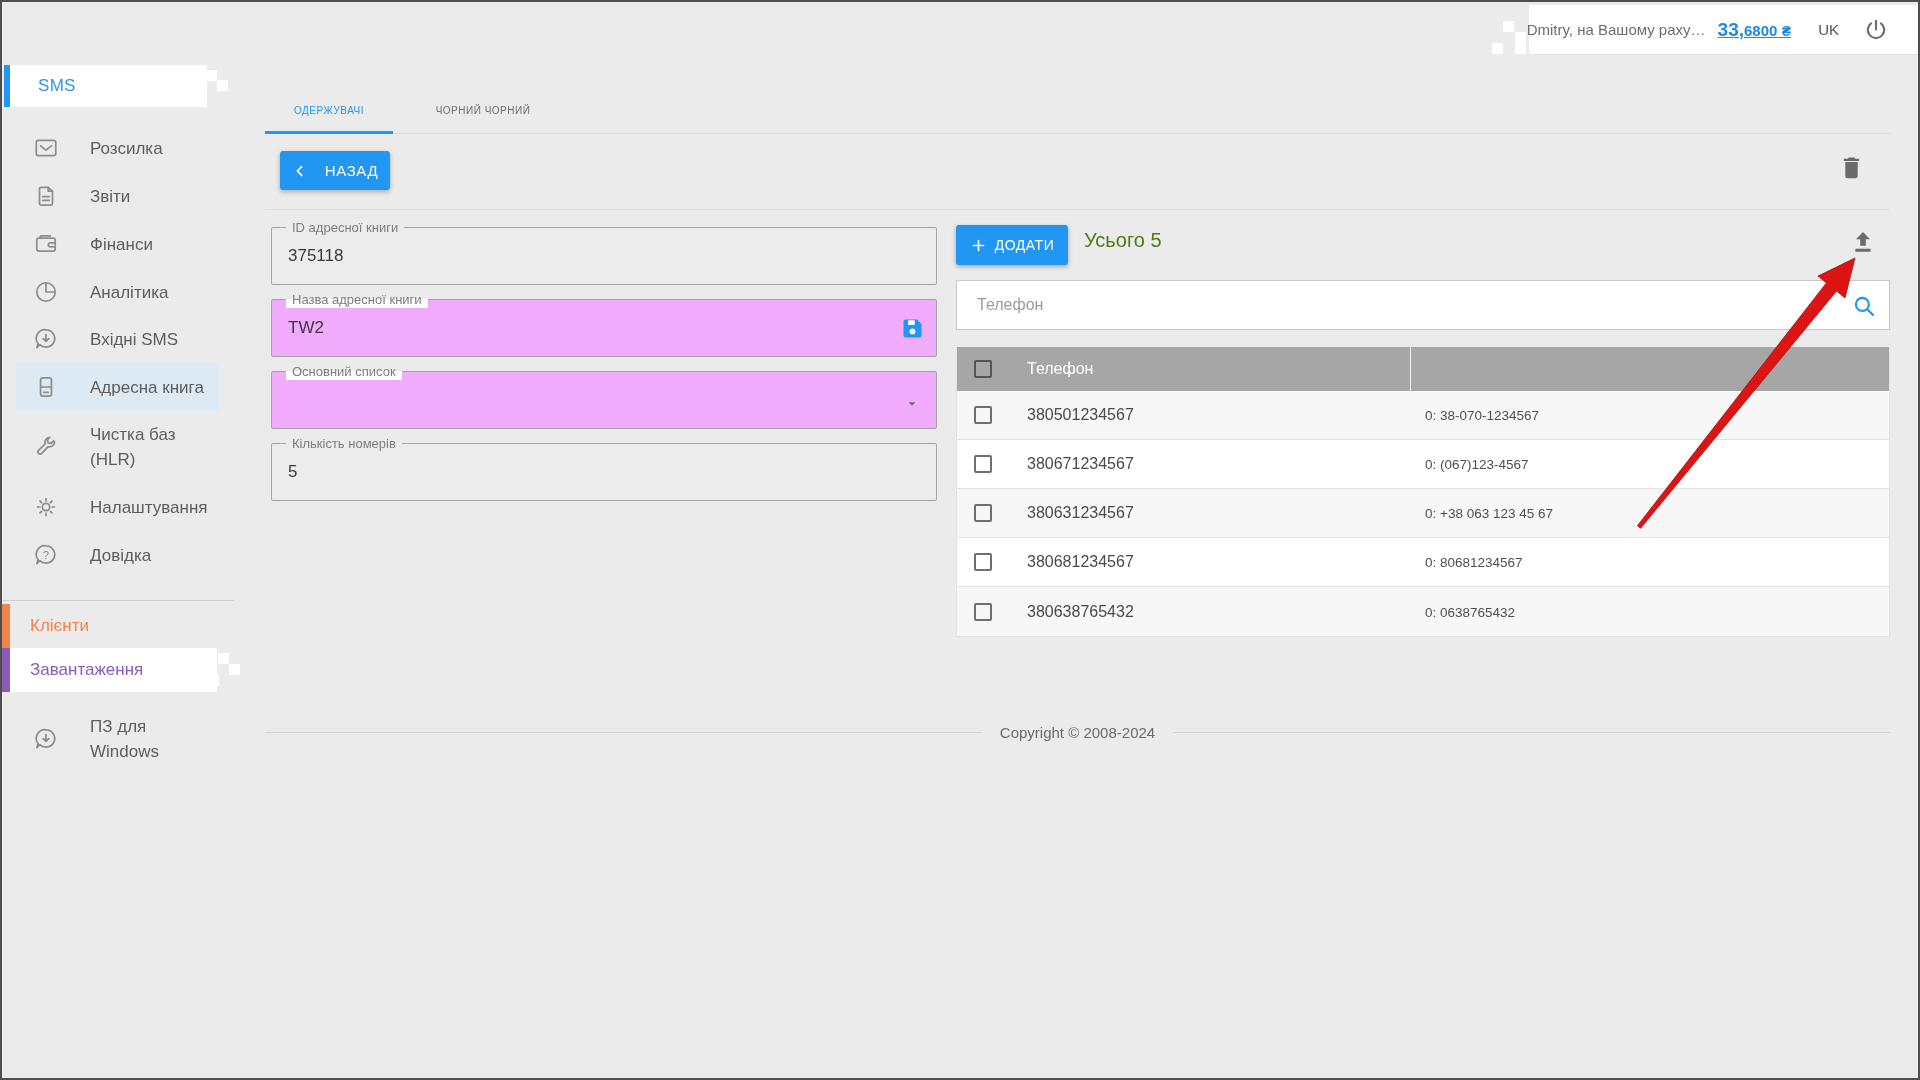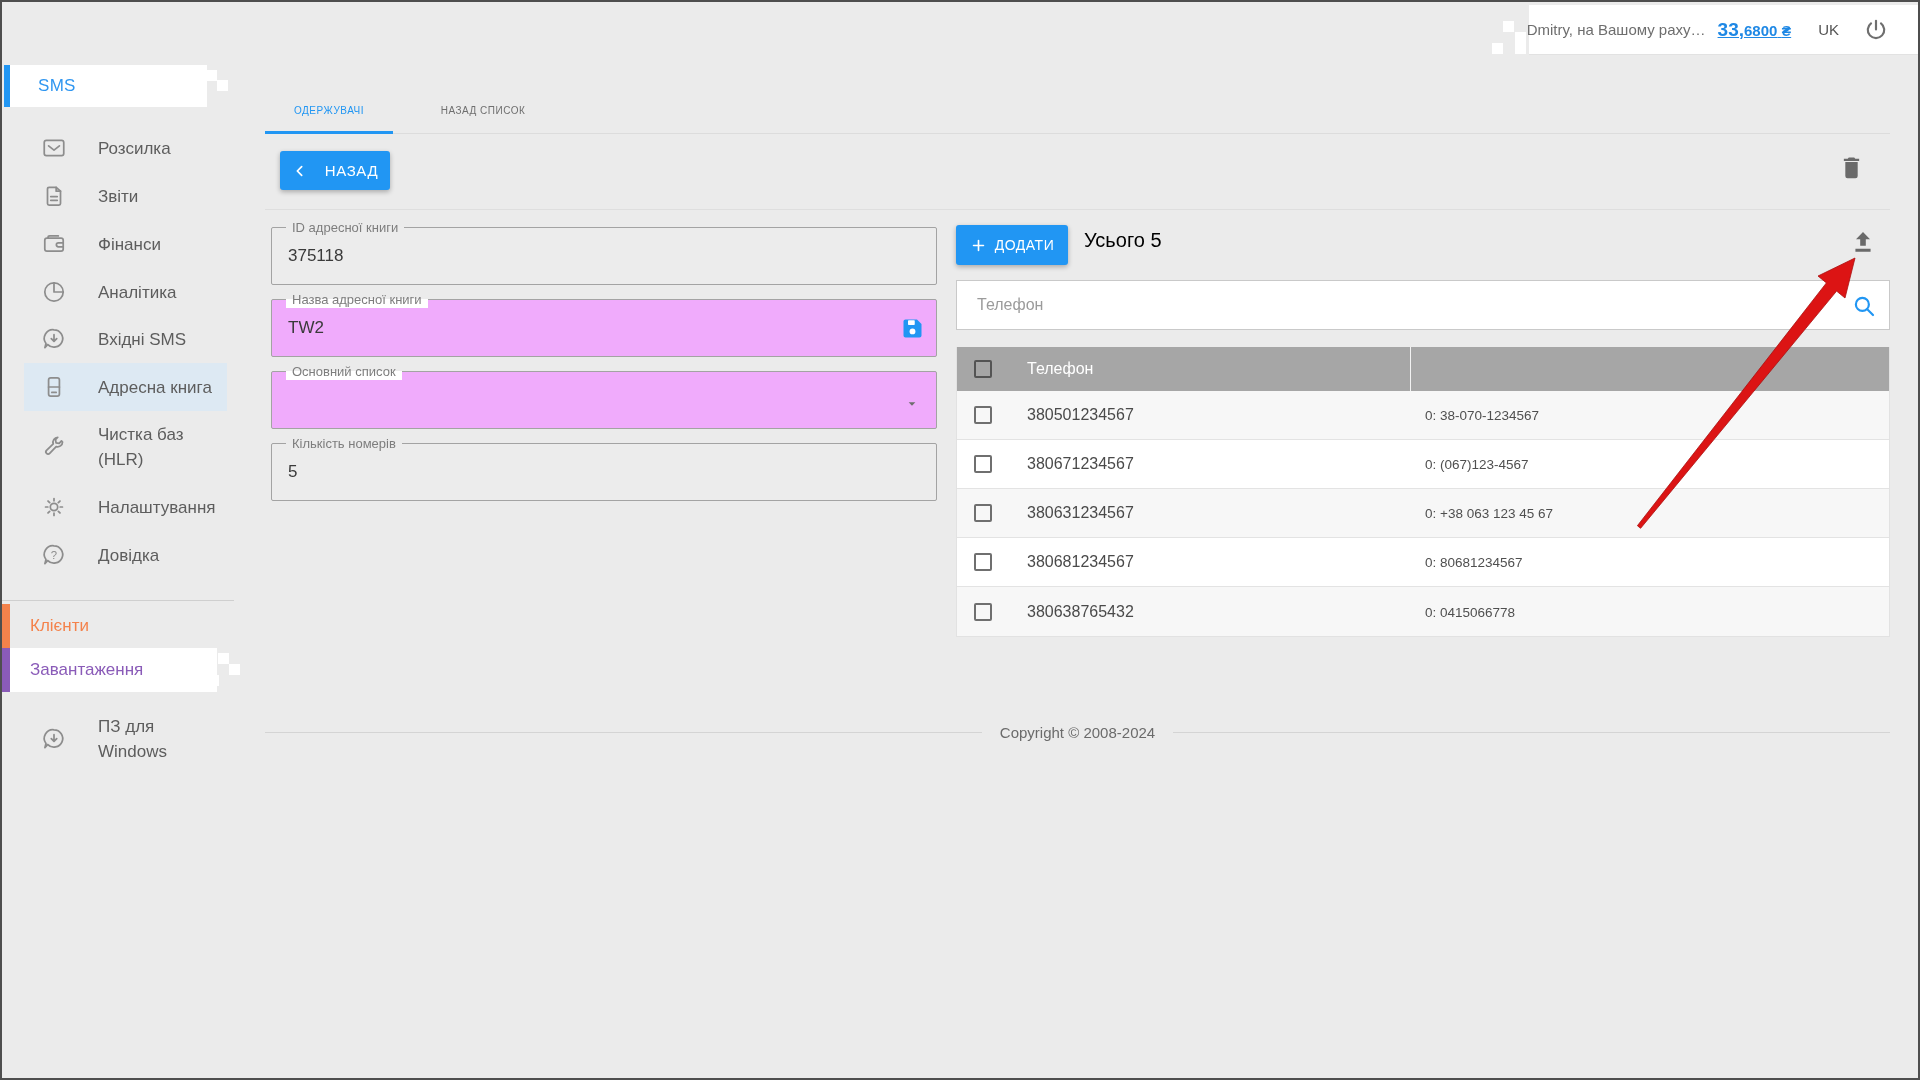--- a/index.html
+++ b/index.html
@@ -7,21 +7,21 @@
   html,body { width:1920px; height:1080px; font-family:"Liberation Sans", sans-serif; }
   .page { position:relative; width:1920px; height:1080px; background:#ebebeb; border:2px solid #4e4e4e; overflow:hidden; }
 
   
   .sidebar { position:absolute; left:0; top:0; width:233px; height:100%; background:#ebebeb; }
   .sms-header { position:absolute; left:0; top:63px; width:205px; height:42px; }
   .sms-bar { position:absolute; left:2px; top:0; width:6px; height:42px; background:#2196f3; }
   .sms-box { position:absolute; left:8px; top:0; width:197px; height:42px; background:#ffffff; }
   .sms-label { position:absolute; left:36px; top:11px; font-size:17px; color:#2f96f0; letter-spacing:.3px; }
 
-  .nav-item { position:absolute; left:8px; width:233px; height:48px; cursor:pointer; }
+  .nav-item { position:absolute; left:0; width:233px; height:48px; cursor:pointer; }
   .nav-item.selected .sel-bg { position:absolute; left:14px; top:0; width:203px; height:48px; background:#dde9f3; }
   .nav-icon { position:absolute; left:31px; top:50%; transform:translateY(-50%); width:26px; height:26px; }
   .nav-label { position:absolute; left:88px; top:50%; transform:translateY(-50%); font-size:17px; color:#5d5d5d; line-height:25px; width:130px; }
   .nav-item.tall { height:72px; }
 
   .side-divider { position:absolute; left:0; top:598px; width:232px; height:1px; background:#cfcfcf; }
 
   .section-row { position:absolute; left:0; width:233px; height:44px; cursor:pointer; }
   .section-bar { position:absolute; left:0; top:0; width:8px; height:44px; }
   .section-label { position:absolute; left:28px; top:50%; transform:translateY(-50%); font-size:17px; }
@@ -68,21 +68,21 @@
   .field.white { background:#f0abfc; }
   .f-label { position:absolute; top:-9px; left:14px; font-size:13px; line-height:17px; color:#7d7d7d; padding:0 6px; }
   .field.white .f-label { background:linear-gradient(180deg,#ebebeb 50%,#ffffff 50%); }
   .field.disabled .f-label { background:linear-gradient(180deg,#ebebeb 50%,#ececec 50%); }
   .f-value { position:absolute; left:16px; top:50%; transform:translateY(-50%); font-size:17px; color:#3a3a3a; }
   .save-btn { right:9px; top:15px; }
   .caret { position:absolute; right:12px; top:24px; width:24px; height:16px; cursor:pointer; }
 
   
   .add-btn { position:absolute; left:954px; top:223px; width:112px; height:40px; font-size:14px; letter-spacing:.5px; gap:8px; }
-  .total { position:absolute; left:1082px; top:227px; font-size:20px; color:#000000; }
+  .total { position:absolute; left:1082px; top:227px; font-size:20px; color:#4d7c0f; }
   .upload-btn { left:1846px; top:226px; }
 
   .search-box { position:absolute; left:954px; top:278px; width:934px; height:50px; background:#fff; border:1px solid #c9c9c9; }
   .search-input { position:absolute; left:0; top:0; width:100%; height:100%; border:none; outline:none; background:transparent;
                   padding:0 50px 0 20px; font-size:16px; color:#444; font-family:inherit; }
   .search-input::placeholder { color:#9b9b9b; }
   .search-btn { right:12px; top:12px; width:26px; height:26px; }
 
   .table { position:absolute; left:954px; top:345px; width:934px; border:1px solid #e2e2e2; border-top:none; background:#fff; }
   .thead { position:relative; height:44px; background:#a6a6a6; }
@@ -264,21 +264,21 @@
   </div>
   <div>
     <div class="px" style="left:1513px; top:30px;"></div>
     <div class="px" style="left:1501px; top:19px;"></div>
     <div class="px" style="left:1490px; top:41px;"></div>
     <div class="px" style="left:1513px; top:41px;"></div>
   </div>
 
   <div class="tabs">
     <div class="tab active">ОДЕРЖУВАЧІ</div>
-    <div class="tab inactive">НАЗАД СПИСОК</div>
+    <div class="tab inactive">ЧОРНИЙ ЧОРНИЙ</div>
   </div>
 
   <div class="toolbar">
     <button class="btn-blue back-btn">
       <span style="display:flex">
         <svg viewBox="0 0 24 24" width="16" height="16" fill="none" stroke="#fff" stroke-width="2.6" stroke-linecap="round" stroke-linejoin="round">
             <path d="M14.5 5.5L8 12l6.5 6.5"></path>
           </svg>
       </span>
       <span>НАЗАД</span>
@@ -378,21 +378,21 @@
       <span class="pval">0: +38 063 123 45 67</span>
     </div>
     <div class="row even">
       <span class="cb"></span>
       <span class="phone">380681234567</span>
       <span class="pval">0: 80681234567</span>
     </div>
     <div class="row odd">
       <span class="cb"></span>
       <span class="phone">380638765432</span>
-      <span class="pval">0: 0415066778</span>
+      <span class="pval">0: 0638765432</span>
     </div>
   </div>
 
   <div class="copyright">
     <span class="line"></span>
     <span class="txt">Copyright © 2008-2024</span>
     <span class="line"></span>
   </div>
 
   <svg class="arrow-overlay" viewBox="0 0 1920 1080">

